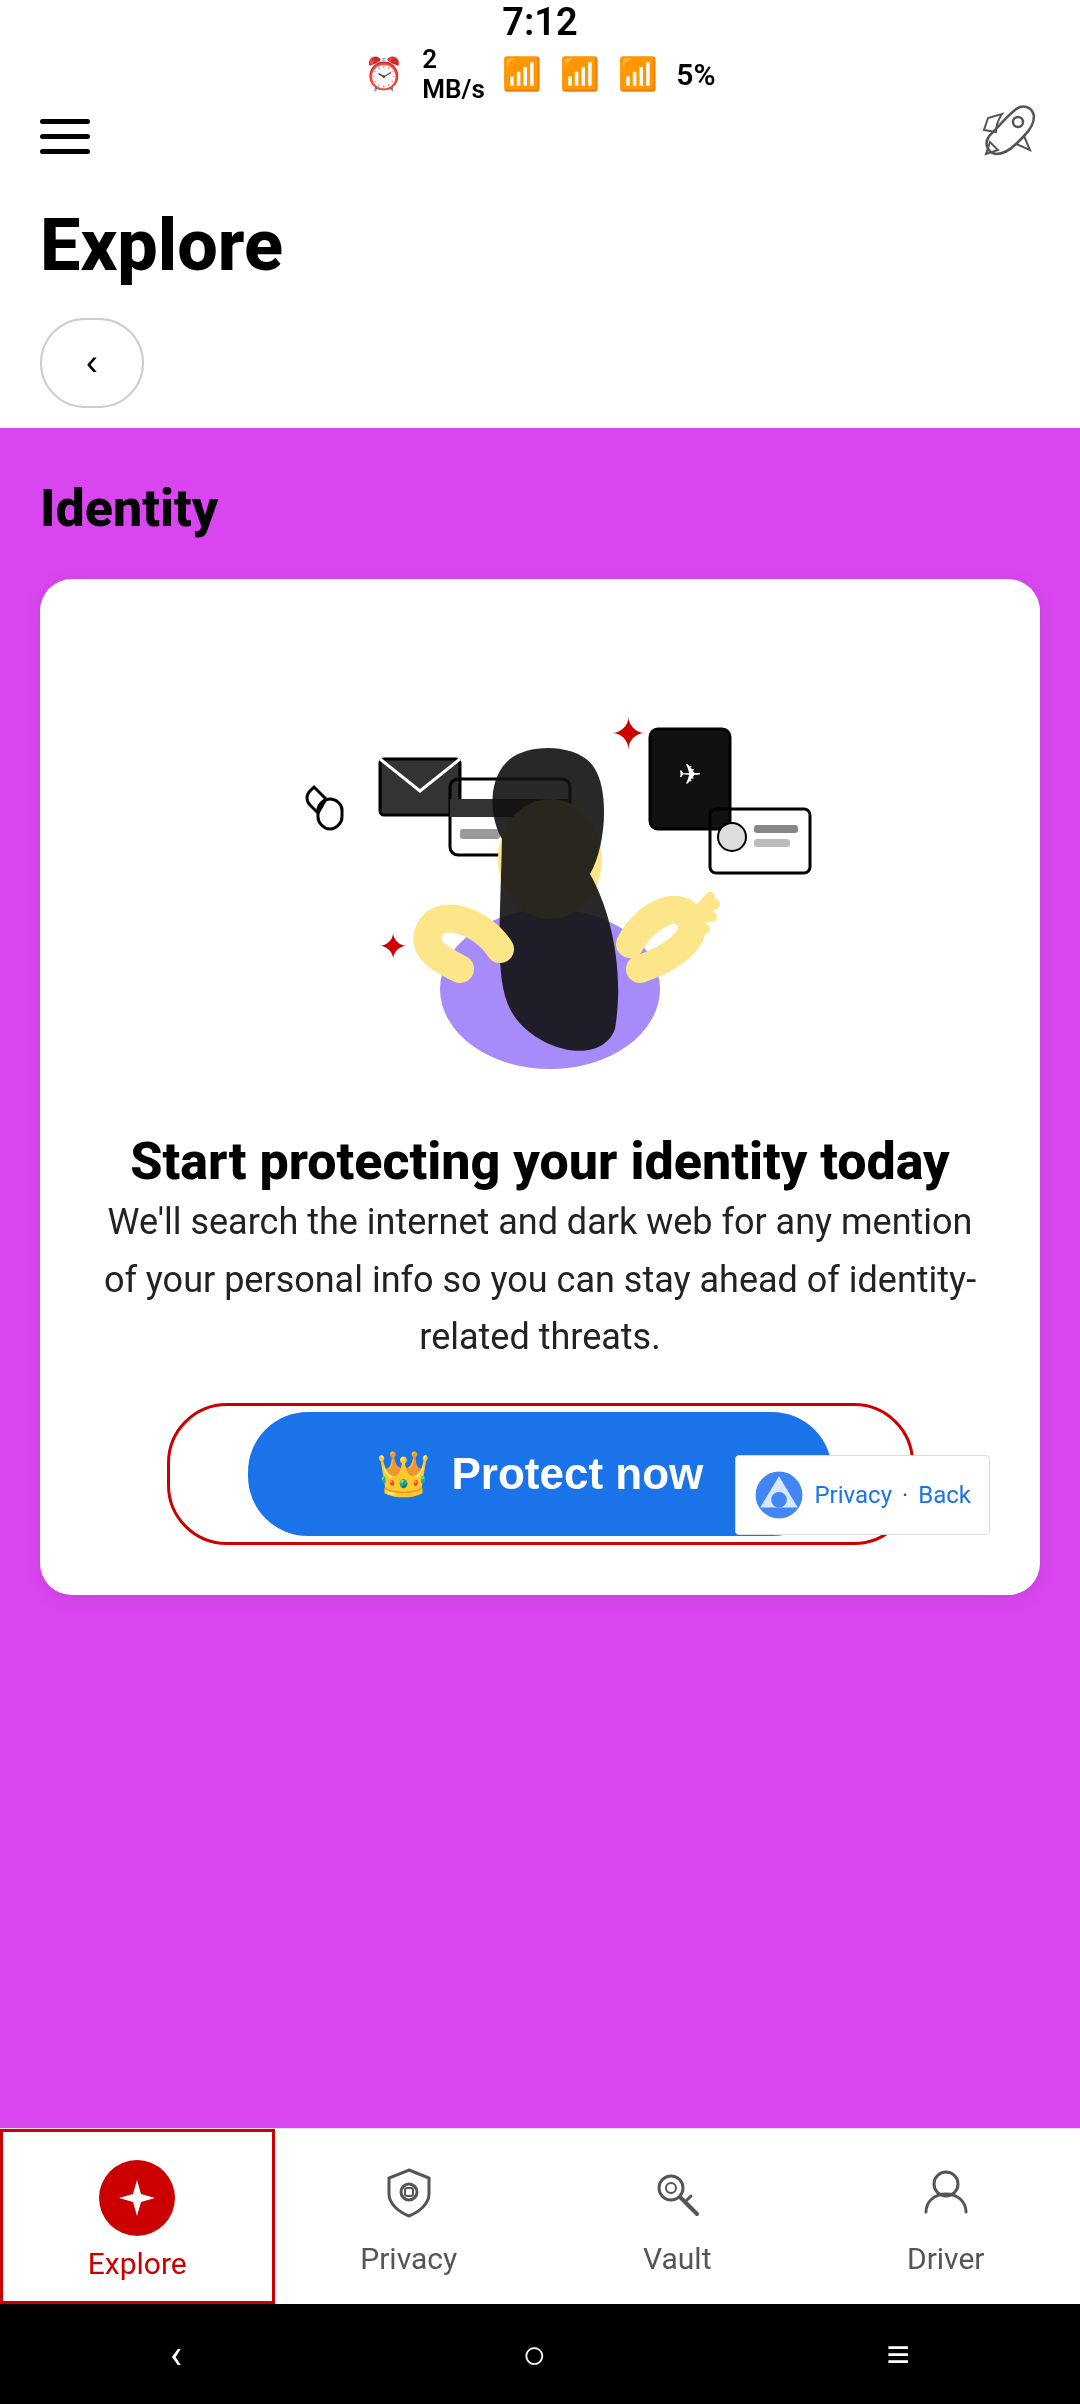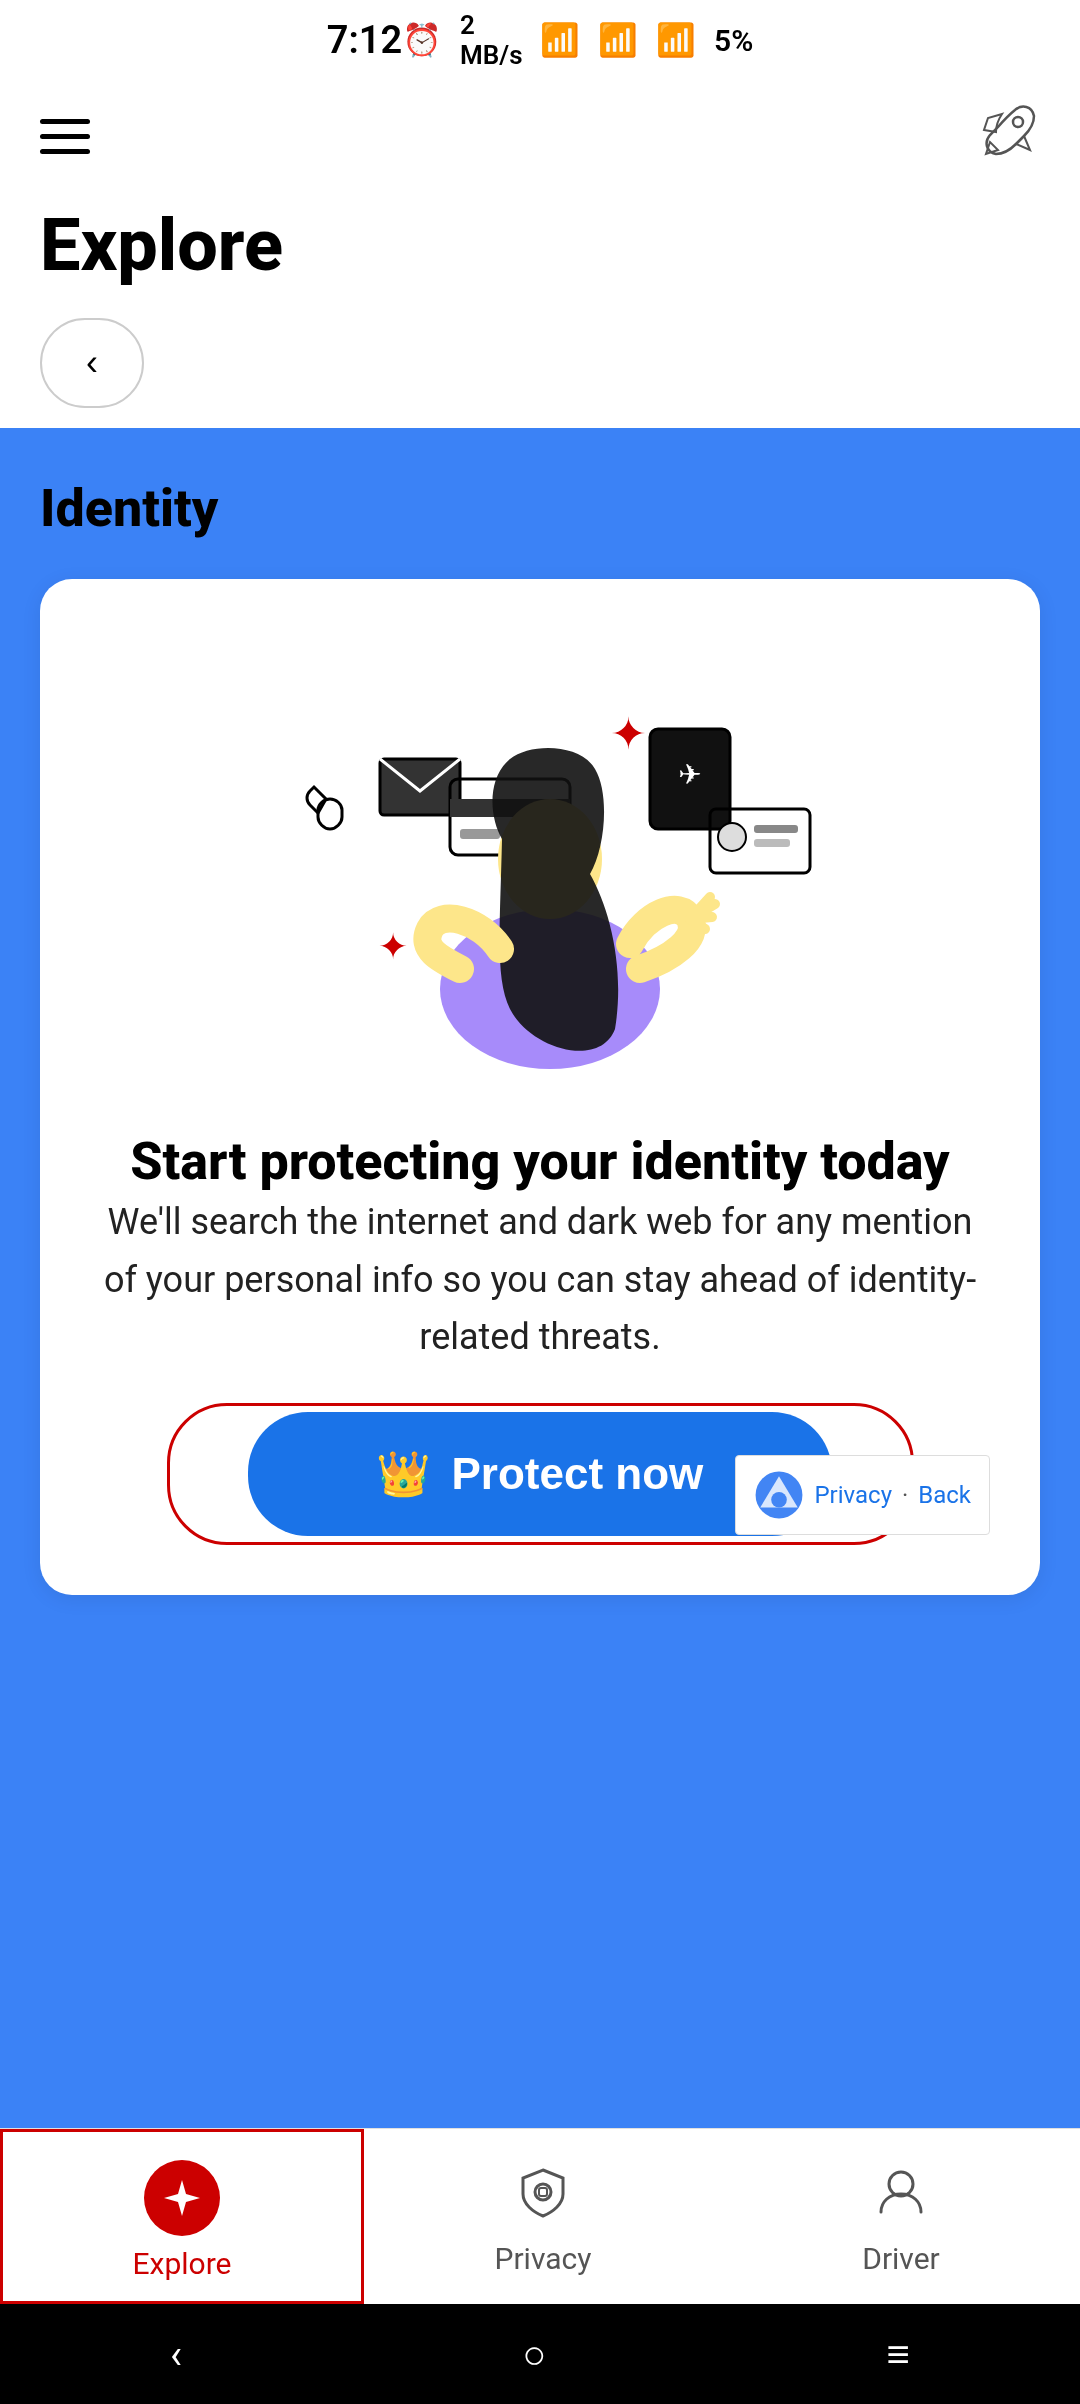--- a/index.html
+++ b/index.html
@@ -13,22 +13,23 @@
       overflow-x: hidden;
     }
 
     
     .status-bar {
       width: 100%;
       height: 80px;
       background: #fff;
       display: flex;
       align-items: center;
-      justify-content: center;
-      padding: 0 44px;
+      justify-content: flex-start;
+      padding: 0 16px;
+      flex-direction: column;
     }
     .status-time {
       font-size: 38px;
       font-weight: 600;
       color: #000;
     }
     .status-icons {
       display: flex;
       align-items: center;
       gap: 18px;
@@ -95,21 +96,21 @@
       background: #fff;
       cursor: pointer;
     }
     .back-chevron {
       font-size: 36px;
       color: #000;
     }
 
     
     .content-area {
-      background: #3b82f6;
+      background: #d946ef;
       padding: 50px 40px 40px;
       min-height: 1900px;
     }
 
     .section-title {
       font-size: 52px;
       font-weight: 800;
       color: #000;
       margin-bottom: 40px;
     }
@@ -412,20 +413,31 @@
     <div class="nav-icon">
       <svg width="52" height="52" viewBox="0 0 52 52">
         <path d="M26 4 L46 12 L46 28 C46 38 36 46 26 50 C16 46 6 38 6 28 L6 12Z" stroke="#555" stroke-width="3" fill="none"></path>
         <circle cx="26" cy="26" r="8" stroke="#555" stroke-width="3" fill="none"></circle>
         <rect x="22" y="22" width="8" height="8" rx="2" stroke="#555" stroke-width="2" fill="none"></rect>
       </svg>
     </div>
     <span class="nav-label">Privacy</span>
   </div>
 
+  <div class="nav-item">
+    <div class="nav-icon">
+      <svg width="52" height="52" viewBox="0 0 52 52">
+        <circle cx="20" cy="22" r="12" stroke="#555" stroke-width="3" fill="none"></circle>
+        <circle cx="20" cy="22" r="5" stroke="#555" stroke-width="2" fill="none"></circle>
+        <path d="M30 32 L46 48" stroke="#555" stroke-width="4" stroke-linecap="round"></path>
+        <path d="M34 36 L40 30" stroke="#555" stroke-width="3" stroke-linecap="round"></path>
+      </svg>
+    </div>
+    <span class="nav-label">Vault</span>
+  </div>
 
   <div class="nav-item">
     <div class="nav-icon">
       <svg width="52" height="52" viewBox="0 0 52 52">
         <circle cx="26" cy="18" r="12" stroke="#555" stroke-width="3" fill="none"></circle>
         <path d="M6 46 C6 36 14 28 26 28 C38 28 46 36 46 46" stroke="#555" stroke-width="3" fill="none" stroke-linecap="round"></path>
       </svg>
     </div>
     <span class="nav-label">Driver</span>
   </div>

